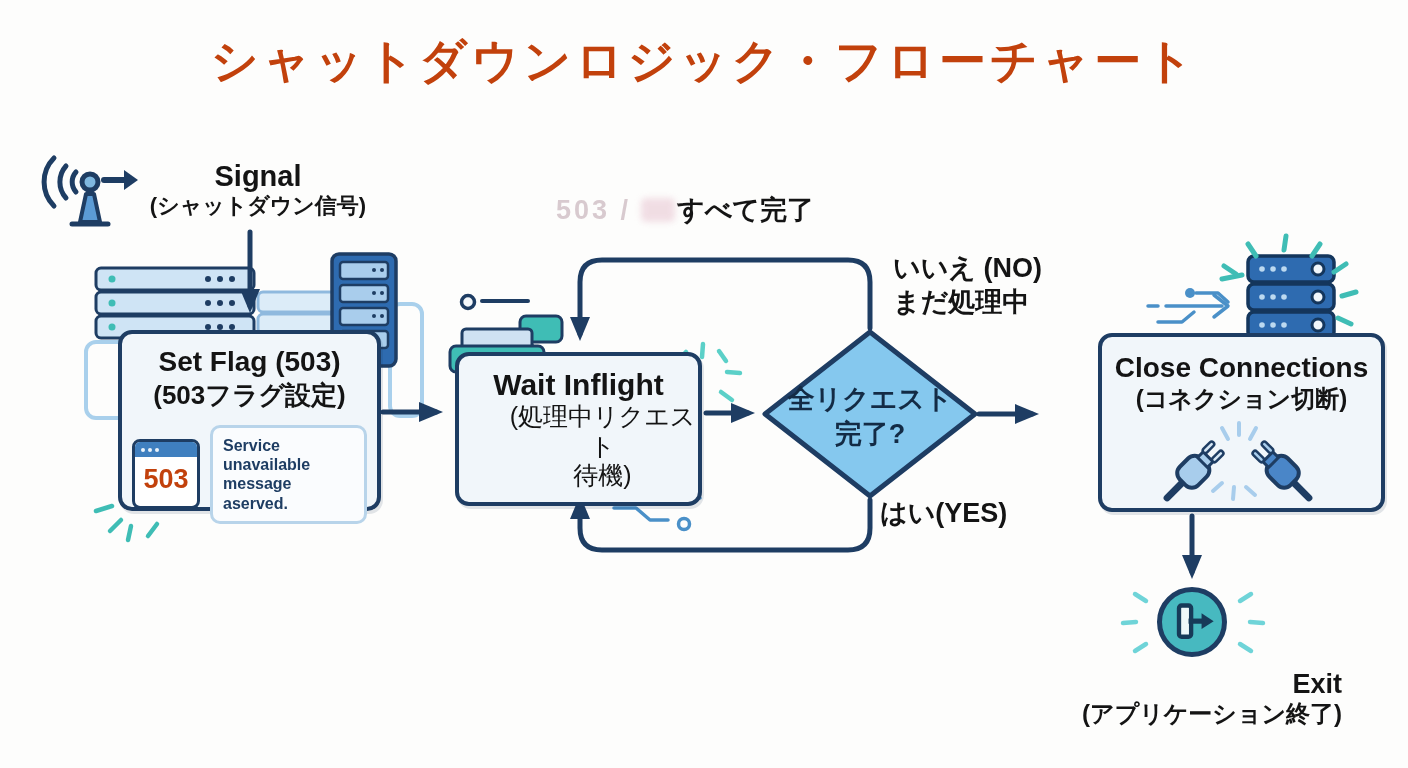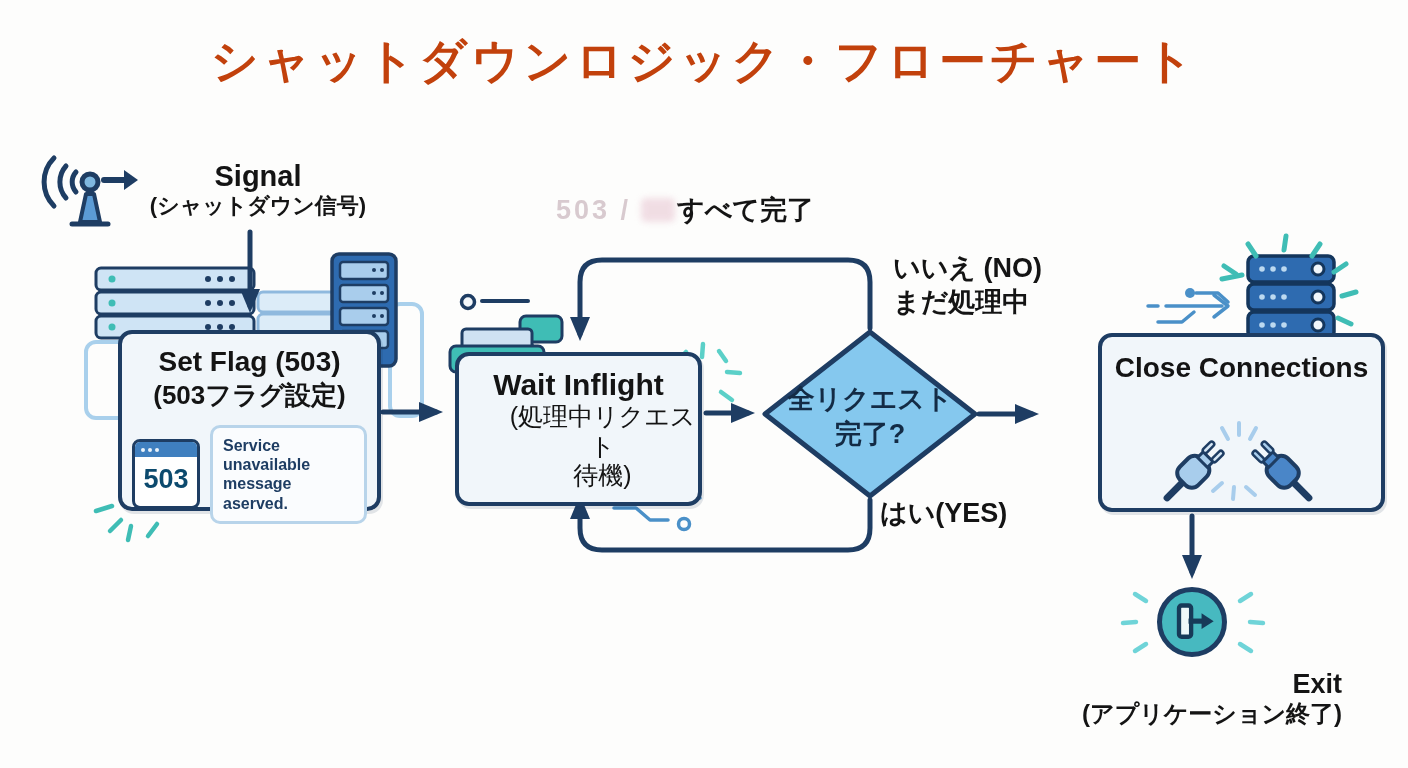--- a/index.html
+++ b/index.html
@@ -33,21 +33,21 @@
     position:absolute;background:#f1f6fa;border:4px solid #1e3d63;border-radius:14px;
     box-shadow:2px 3px 0 rgba(25,50,85,.12);z-index:3;box-sizing:border-box;
   }
   #set-flag-box{left:118px;top:330px;width:263px;height:181px;text-align:center;padding-top:12px;}
   #set-flag-box .t1{font-size:28px;font-weight:800;}
   #set-flag-box .t2{font-size:26px;font-weight:800;}
   .badge-row{display:flex;align-items:center;justify-content:center;gap:10px;margin-top:12px;padding:0 10px;}
   .window-icon{width:62px;height:64px;border:3px solid #1e3d63;border-radius:8px;background:#ffffff;overflow:hidden;flex:none;}
   .window-bar{height:15px;background:#3f7fbf;display:flex;gap:3px;align-items:center;padding-left:6px;}
   .window-bar .dot{width:4px;height:4px;border-radius:50%;background:#eaf3fb;}
-  .window-num{font-size:27px;font-weight:800;color:#0c4a6e;line-height:44px;}
+  .window-num{font-size:27px;font-weight:800;color:#c2410c;line-height:44px;}
   .msg{border:3px solid #b8d4ea;border-radius:10px;background:#fafcfe;padding:8px 10px;
     font-size:16px;font-weight:700;color:#1e3d63;text-align:left;line-height:1.2;}
 
   #wait-box{left:455px;top:352px;width:247px;height:154px;display:flex;flex-direction:column;
     justify-content:center;text-align:center;line-height:1.18;}
   #wait-box .t1{font-size:30px;font-weight:800;}
   #wait-box .t2{font-size:25px;font-weight:400;padding-left:48px;}
 
   #close-box{left:1050px;top:333px;width:287px;height:179px;text-align:center;padding-top:14px;line-height:1.2;margin-left:48px;}
   #close-box .t1{font-size:28px;font-weight:800;}
@@ -273,20 +273,21 @@
   <div>いいえ (NO)</div>
   <div>まだ処理中</div>
 </div>
 
 <div class="edge-label" id="yes-label">
   <div>はい(YES)</div>
 </div>
 
 <div class="box" id="close-box">
   <div class="t1">Close Connections</div>
+  <div class="t2">(コネクション切断)</div>
   <svg id="plug-svg" width="222" height="90" viewBox="0 0 222 90">
 
     <g transform="translate(64,50) rotate(-45)">
       <line x1="-16" y1="0" x2="-38" y2="0" stroke="#1e3d63" stroke-width="7" stroke-linecap="round"></line>
       <rect x="-16" y="-13" width="30" height="26" rx="9" fill="#a8cdec" stroke="#1e3d63" stroke-width="4"></rect>
       <rect x="12" y="-7" width="8" height="14" fill="#a8cdec" stroke="#1e3d63" stroke-width="3"></rect>
       <rect x="20" y="-9" width="14" height="5" rx="2.5" fill="#d7e8f6" stroke="#1e3d63" stroke-width="2.5"></rect>
       <rect x="20" y="4" width="14" height="5" rx="2.5" fill="#d7e8f6" stroke="#1e3d63" stroke-width="2.5"></rect>
     </g>
 

